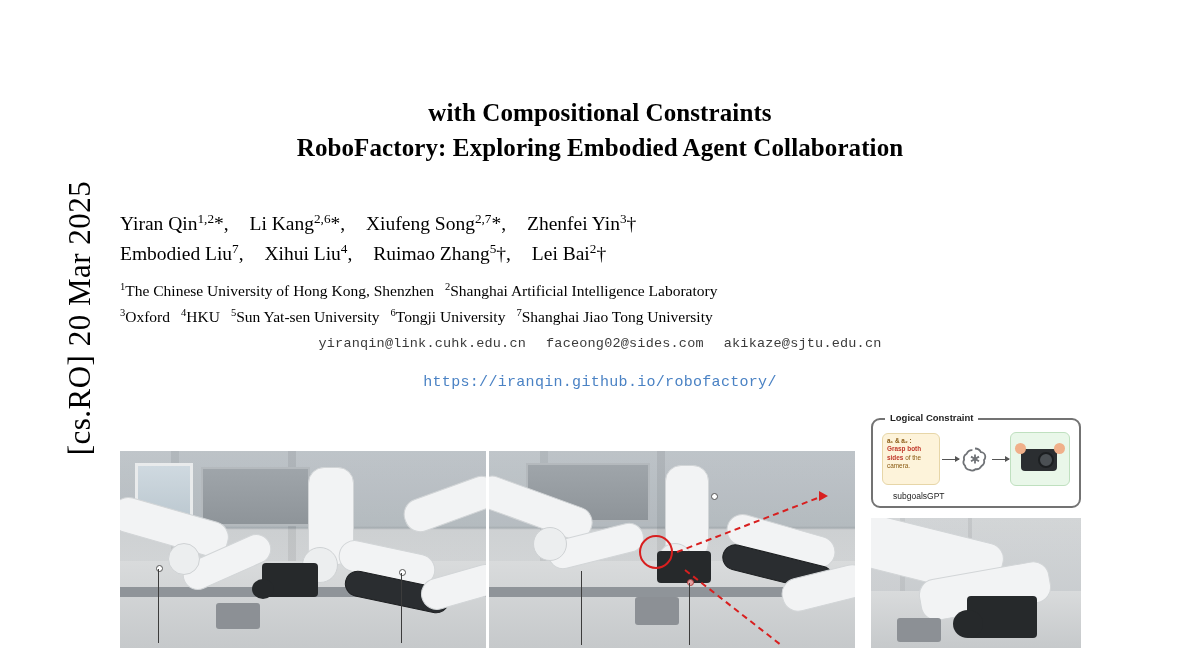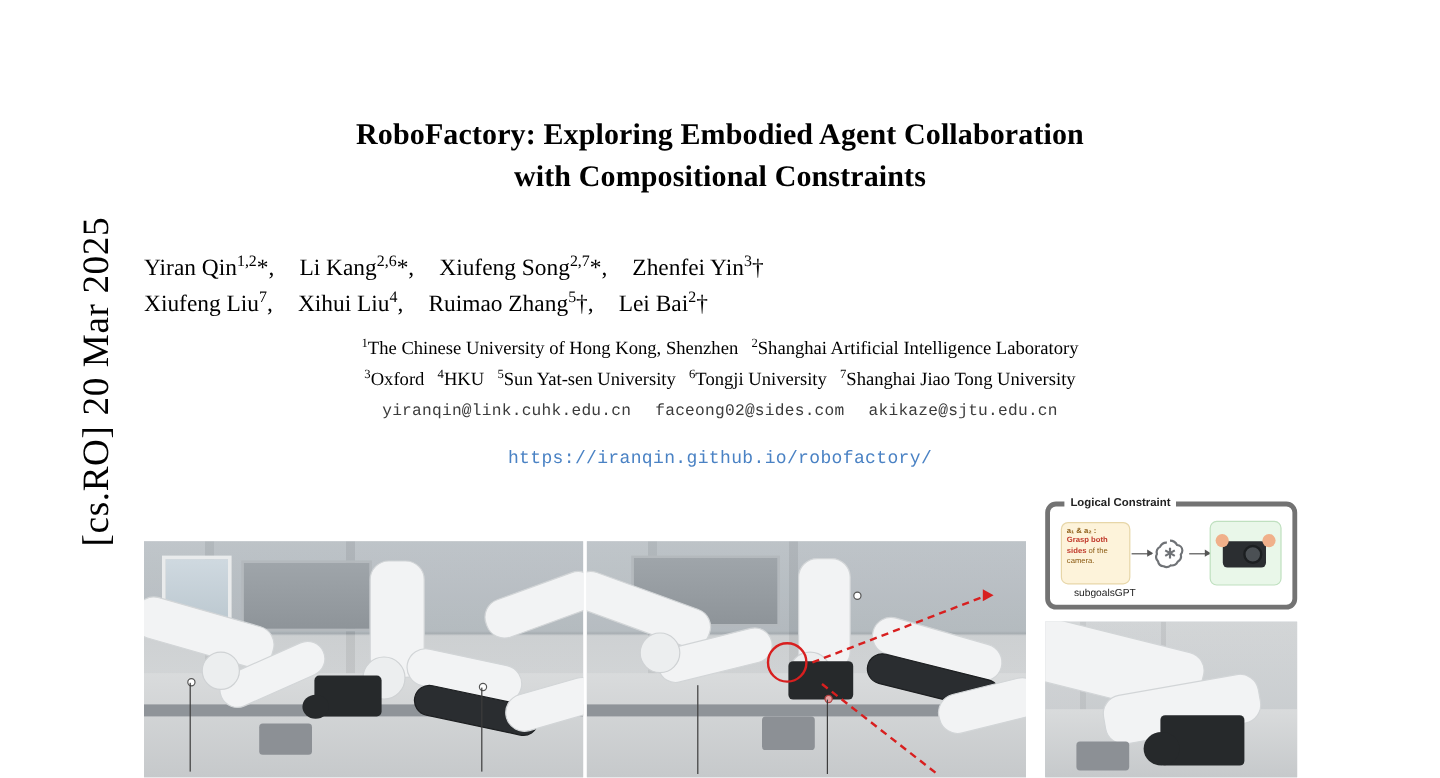--- a/index.html
+++ b/index.html
@@ -55,21 +55,20 @@
     text-align: left;
     font-size: 19.5px;
     line-height: 1.55;
   }
   .authors .nm { white-space: nowrap; }
   .authors .gap { display: inline-block; width: 16px; }
   sup { font-size: 0.68em; vertical-align: super; line-height: 0; }
 
   .affil {
     margin-top: 9px;
-    text-align: center;
     font-size: 15.5px;
     line-height: 1.62;
   }
   .affil .sp { display: inline-block; width: 11px; }
 
   .emails {
     margin-top: 7px;
     text-align: center;
     font-family: "Liberation Mono", monospace;
     font-size: 13.5px;
@@ -247,21 +246,21 @@
     border-left: 9px solid #d81f1f;
     border-top: 5px solid transparent;
     border-bottom: 5px solid transparent;
   }
 
   
   .constraint-card {
     position: absolute;
     left: 751px; top: 4px;
     width: 210px; height: 90px;
-    border: 4px solid #737373;
+    border: 2px solid #737373;
     border-radius: 9px;
     background: #ffffff;
     box-sizing: border-box;
   }
   .constraint-title {
     position: absolute;
     left: 12px; top: -8px;
     background: #ffffff;
     padding: 0 5px;
     font-family: "Liberation Sans", sans-serif;
@@ -358,33 +357,33 @@
   .cc-captions span:nth-child(2) { margin-right: 16px; }
 </style>
 </head>
 <body>
 
 <div class="arxiv-stamp">[cs.RO]  20 Mar 2025</div>
 
 <div class="paper">
 
   <div class="title">
+    <div>with Compositional Constraints</div>
     <div>RoboFactory: Exploring Embodied Agent Collaboration</div>
-    <div>with Compositional Constraints</div>
   </div>
 
   <div class="authors">
     <div>
       <span class="nm"><span>Yiran Qin</span><sup><span>1,2</span></sup><span>*</span>,</span><span class="gap"></span>
       <span class="nm"><span>Li Kang</span><sup><span>2,6</span></sup><span>*</span>,</span><span class="gap"></span>
       <span class="nm"><span>Xiufeng Song</span><sup><span>2,7</span></sup><span>*</span>,</span><span class="gap"></span>
       <span class="nm"><span>Zhenfei Yin</span><sup><span>3</span></sup><span>†</span></span>
     </div>
     <div>
-      <span class="nm"><span>Xiufeng Liu</span><sup><span>7</span></sup>,</span><span class="gap"></span>
+      <span class="nm"><span>Embodied Liu</span><sup><span>7</span></sup>,</span><span class="gap"></span>
       <span class="nm"><span>Xihui Liu</span><sup><span>4</span></sup>,</span><span class="gap"></span>
       <span class="nm"><span>Ruimao Zhang</span><sup><span>5</span></sup><span>†</span>,</span><span class="gap"></span>
       <span class="nm"><span>Lei Bai</span><sup><span>2</span></sup><span>†</span></span>
     </div>
   </div>
 
   <div class="affil">
     <div>
       <sup>1</sup><span>The Chinese University of Hong Kong, Shenzhen</span><span class="sp"></span><sup>2</sup><span>Shanghai Artificial Intelligence Laboratory</span>
     </div>

